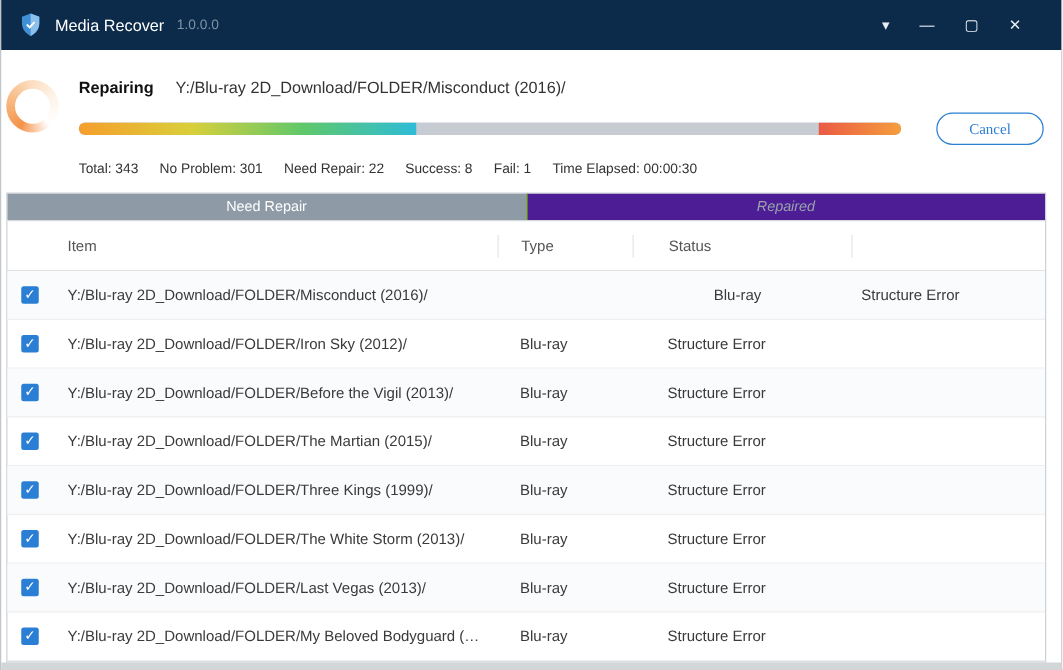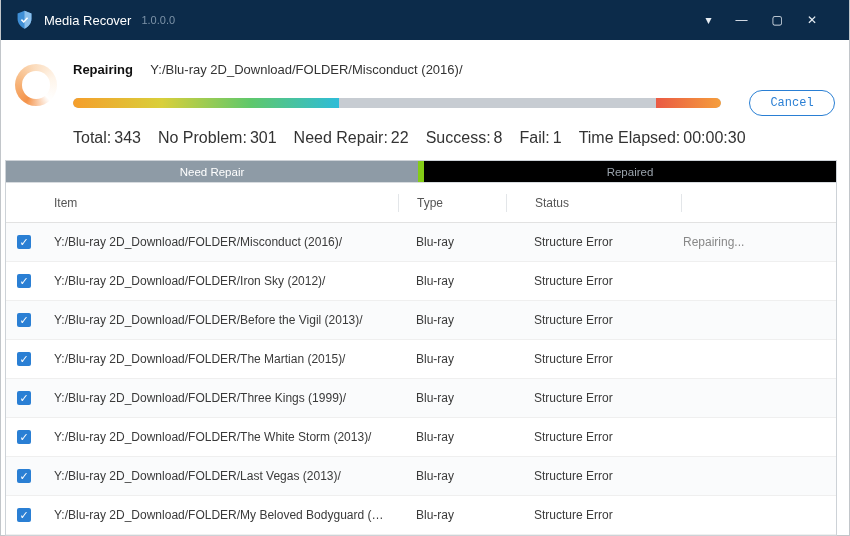--- a/index.html
+++ b/index.html
@@ -11,50 +11,50 @@
   
   .titlebar { height:40px; background:var(--titlebar_bg,#0c2b4a); display:flex;
               align-items:center; padding:0 32px 0 14px; flex:0 0 auto; }
   .titlebar .logo { width:19px; height:20px; margin-right:10px; display:flex; }
   .titlebar .app-name { color:#fff; font-size:13px; }
   .titlebar .version { color:#7d93a8; font-size:11px; margin-left:10px; }
   .tb-controls { margin-left:auto; display:flex; align-items:center; gap:24px; }
   .tb-btn { color:#e8eef4; font-size:12px; line-height:1; cursor:default; }
 
   
-  .header { display:flex; padding:20px 14px 0 14px; flex:0 0 auto; }
+  .header { display:flex; padding:20px 14px 0 4px; flex:0 0 auto; }
   .ring { width:42px; height:42px; border-radius:50%; margin:4px 16px 0 0; position:relative;
           background:conic-gradient(from 210deg,#f4934a,#f7b77e,#fbdcbd,#fef4e9,#ffffff,#f4934a); }
   .ring::after { content:""; position:absolute; inset:7px; background:#fff; border-radius:50%; }
   .header-main { flex:1; min-width:0; }
   .status-line { font-size:13px; color:#333; margin-top:2px; }
   .status-label { font-weight:bold; color:#111; margin-right:14px; }
   .progress-row { display:flex; align-items:center; margin-top:13px; }
   .progress { flex:1; height:10px; border-radius:5px; background:var(--progress_remaining,#c7ccd2);
               position:relative; overflow:hidden; }
   .seg-done { position:absolute; left:0; top:0; bottom:0; width:41%;
               background:linear-gradient(90deg,var(--done_g1,#f59e2c),var(--done_g2,#d9cf3a),var(--done_g3,#5fc86b),var(--done_g4,#2ebcd8));
               border-radius:5px 0 0 5px; }
   .seg-fail { position:absolute; right:0; top:0; bottom:0; width:10%;
               background:linear-gradient(90deg,var(--fail_g1,#ea5a44),var(--fail_g2,#f59e3c));
               border-radius:0 5px 5px 0; }
   .cancel-btn { margin-left:28px; width:86px; height:26px; border-radius:13px;
                 border:1px solid var(--accent_blue,#4a90d2); background:#fff;
                 color:var(--accent_blue,#4a90d2); font-size:12px;
-                font-family:Liberation Mono, monospace; cursor:pointer; }
-  .stats { display:flex; gap:17px; margin-top:13px; font-size:16px; color:#333; }
+                font-family:Liberation Serif, serif; cursor:pointer; }
+  .stats { display:flex; gap:17px; margin-top:13px; font-size:11px; color:#333; }
   .stat-value { margin-left:3px; }
 
   
   .table-wrap { margin:13px 12px 0 4px; border:1px solid #cdd2d7; flex:0 0 auto;
                 display:flex; flex-direction:column; background:#fff; }
   .tabs { display:flex; height:22px; border-bottom:1px solid #d7dbdf; flex:0 0 auto; }
   .tab { flex:1; text-align:center; line-height:22px; font-size:11.5px; cursor:pointer; }
   .tab.active { background:var(--tab_active_bg,#8e9ba6); color:#fff; }
-  .tab.inactive { background:#000000; color:#9aa3ac; border-left:6px solid #84cc16; }
+  .tab.inactive { background:#4c1d95; color:#9aa3ac; border-left:1px solid #84cc16;font-style:italic; }
 
   .thead { display:flex; align-items:center; height:40px; border-bottom:1px solid #e2e2e2;
            font-size:12px; color:#555; flex:0 0 auto; }
   .cell { flex:0 0 auto; }
   .c-check { width:36px; display:flex; justify-content:center; }
   .c-item  { flex:1 1 auto; min-width:0; padding-left:12px; padding-right:8px;
              white-space:nowrap; overflow:hidden; text-overflow:ellipsis; }
   .c-type  { width:108px; padding-left:18px; }
   .c-status{ width:175px; padding-left:28px; }
   .c-action{ width:155px; padding-left:2px; }
@@ -132,21 +132,20 @@
     </div>
 
     <div class="tbody">
       <div class="row">
         <div class="cell c-check">
             <span class="checkbox"><span>✓</span></span>
           </div>
         <div class="cell c-item">Y:/Blu-ray 2D_Download/FOLDER/Misconduct (2016)/</div>
         <div class="cell c-type">Blu-ray</div>
         <div class="cell c-status">Structure Error</div>
-        <div class="cell c-action">Repairing...</div>
       </div>
       <div class="row">
         <div class="cell c-check">
             <span class="checkbox"><span>✓</span></span>
           </div>
         <div class="cell c-item">Y:/Blu-ray 2D_Download/FOLDER/Iron Sky (2012)/</div>
         <div class="cell c-type">Blu-ray</div>
         <div class="cell c-status">Structure Error</div>
         <div class="cell c-action"></div>
       </div>

